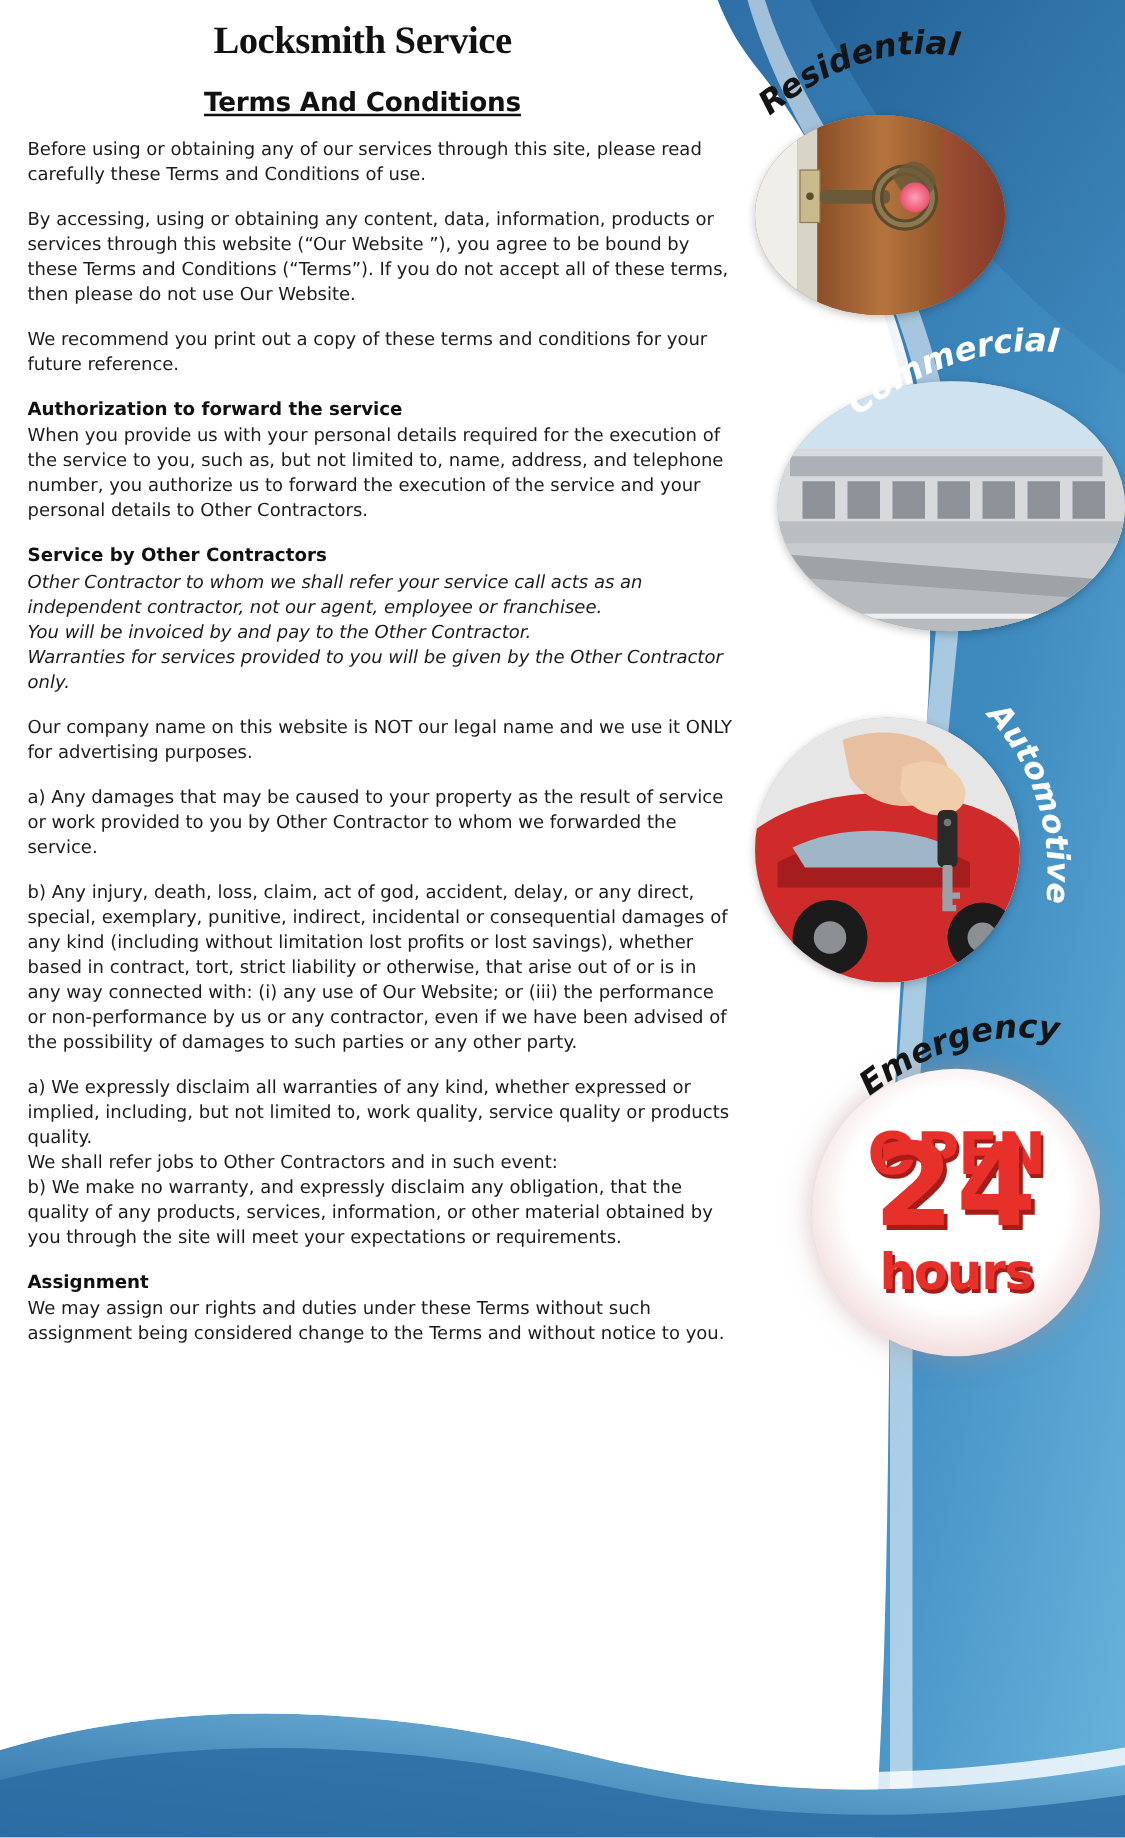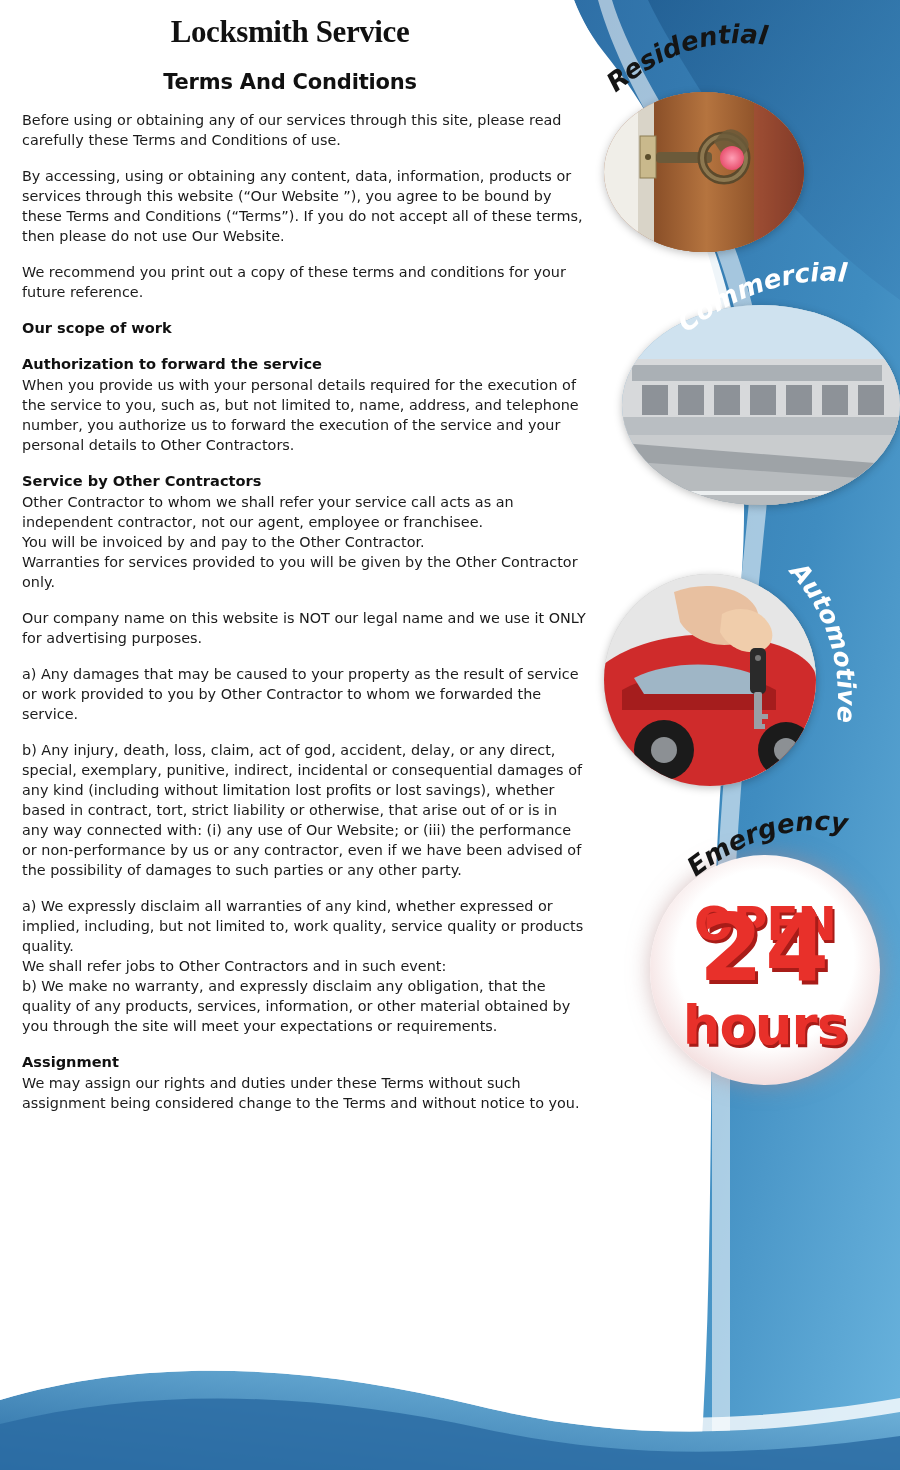--- a/index.html
+++ b/index.html
@@ -48,20 +48,21 @@
   .doc-subtitle {
     position: absolute;
     left: 0;
     top: 70px;
     width: 580px;
     text-align: center;
     font-size: 21px;
     font-weight: bold;
     color: #111;
     letter-spacing: -0.2px;
+    text-decoration: underline;
   }
 
   
   .content {
     position: absolute;
     left: 22px;
     top: 110px;
     width: 568px;
     font-size: 14.4px;
     line-height: 20px;
@@ -139,21 +140,21 @@
     letter-spacing: 2px;
     text-shadow: 3px 4px 0 #a81c18;
     line-height: 1;
   }
   .badge24 .b-hours {
     position: absolute;
     top: 140px;
     left: 0;
     width: 100%;
     text-align: center;
-    font-size: 53px;
+    font-size: 40px;
     font-weight: bold;
     color: #e8302a;
     letter-spacing: -1px;
     text-shadow: 2px 3px 0 #a81c18;
   }
 </style>
 </head>
 <body>
 
 <svg class="bg-layer" viewBox="0 0 900 1470" preserveAspectRatio="none">
@@ -218,31 +219,30 @@
   <div class="doc-title">Locksmith Service</div>
   <div class="doc-subtitle">Terms And Conditions</div>
 
   <div class="content">
 
     <p class="para">Before using or obtaining any of our services through this site, please read carefully these Terms and Conditions of use.</p>
     <p class="para">By accessing, using or obtaining any content, data, information, products or services through this website (“Our Website ”), you agree to be bound by these Terms and Conditions (“Terms”). If you do not accept all of these terms, then please do not use Our Website.</p>
     <p class="para">We recommend you print out a copy of these terms and conditions for your future reference.</p>
 
     <div class="block">
-      <div class="heading">Our scope of work</div>
     </div>
 
     <div class="block">
       <div class="heading">Authorization to forward the service</div>
       <p>When you provide us with your personal details required for the execution of the service to you, such as, but not limited to, name, address, and telephone number, you authorize us to forward the execution of the service and your personal details to Other Contractors.</p>
     </div>
 
     <div class="block">
       <div class="heading">Service by Other Contractors</div>
-      <p style="white-space: pre-line;">Other Contractor to whom we shall refer your service call acts as an independent contractor, not our agent, employee or franchisee.
+      <p style="white-space: pre-line; font-style: italic;">Other Contractor to whom we shall refer your service call acts as an independent contractor, not our agent, employee or franchisee.
 You will be invoiced by and pay to the Other Contractor.
 Warranties for services provided to you will be given by the Other Contractor only.</p>
     </div>
 
     <p class="para">Our company name on this website is NOT our legal name and we use it ONLY for advertising purposes.</p>
 
 
     <p class="para">a) Any damages that may be caused to your property as the result of service or work provided to you by Other Contractor to whom we forwarded the service.</p>
     <p class="para">b) Any injury, death, loss, claim, act of god, accident, delay, or any direct, special, exemplary, punitive, indirect, incidental or consequential damages of any kind (including without limitation lost profits or lost savings), whether based in contract, tort, strict liability or otherwise, that arise out of or is in any way connected with: (i) any use of Our Website; or (iii) the performance or non-performance by us or any contractor, even if we have been advised of the possibility of damages to such parties or any other party.</p>
 

